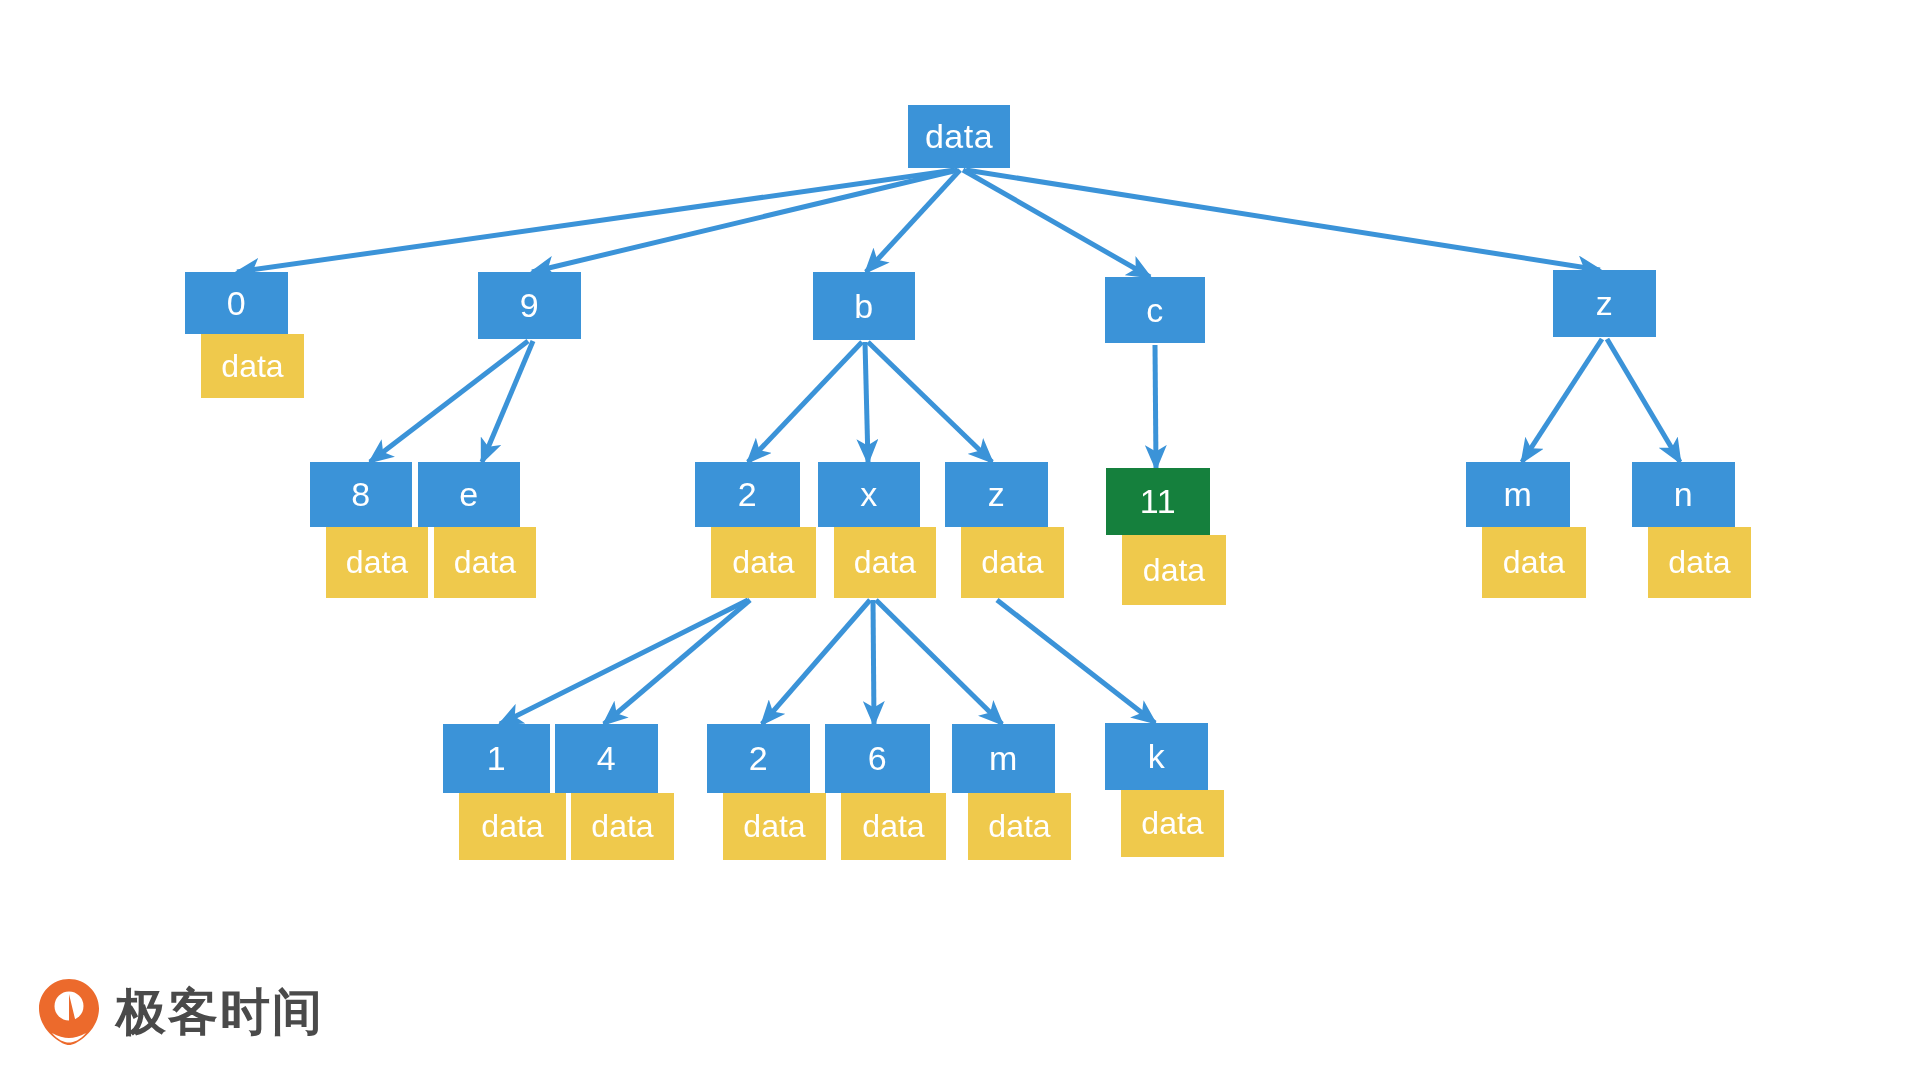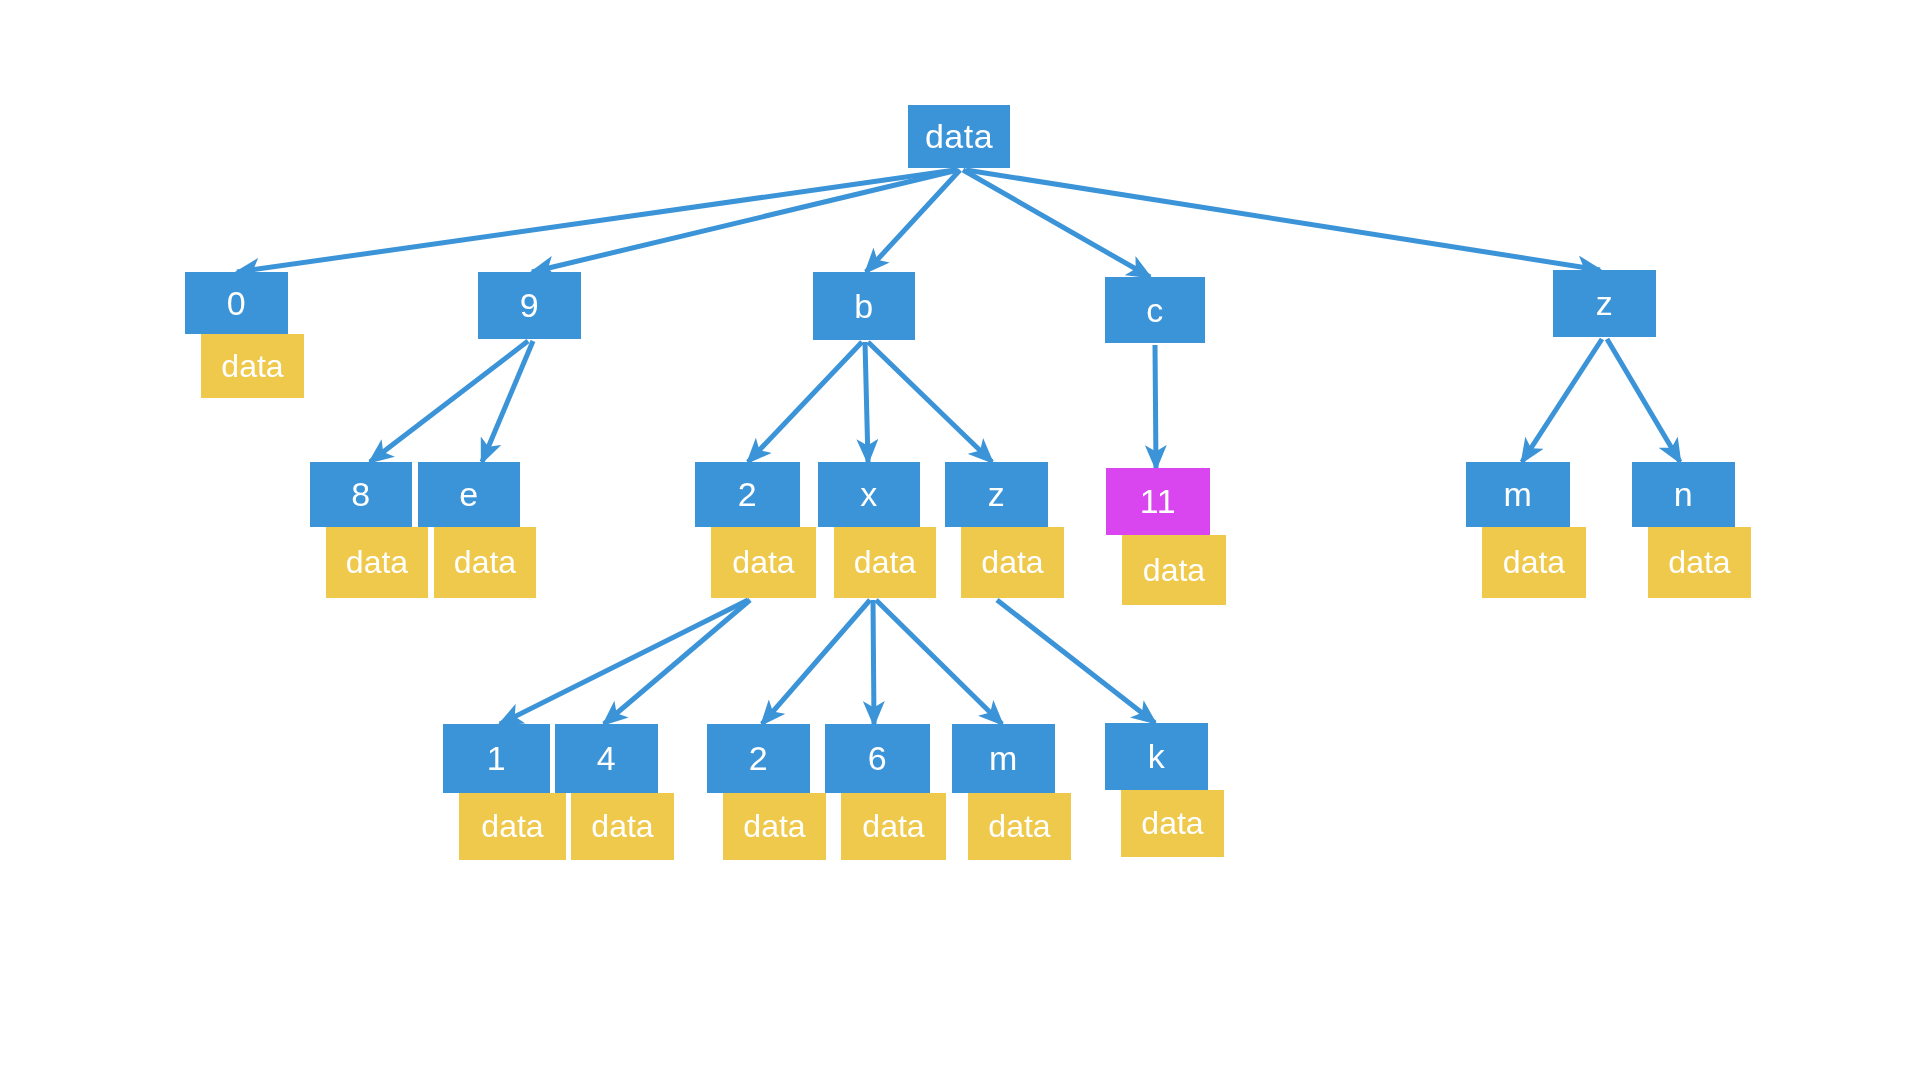--- a/index.html
+++ b/index.html
@@ -145,21 +145,21 @@
       </div>
       <div class="node" style="left: 818px; top: 462px; width: 102px; height: 136px;">
         <div class="node-key" style="width: 102px; height: 65px; background: rgb(59, 147, 216); color: rgb(255, 255, 255); font-size: 34px;">x</div>
         <div class="node-data" style="top: 65px; width: 102px; height: 71px; background: rgb(239, 201, 76); color: rgb(255, 255, 255); font-size: 32px;">data</div>
       </div>
       <div class="node" style="left: 945px; top: 462px; width: 103px; height: 136px;">
         <div class="node-key" style="width: 103px; height: 65px; background: rgb(59, 147, 216); color: rgb(255, 255, 255); font-size: 34px;">z</div>
         <div class="node-data" style="top: 65px; width: 103px; height: 71px; background: rgb(239, 201, 76); color: rgb(255, 255, 255); font-size: 32px;">data</div>
       </div>
       <div class="node" style="left: 1106px; top: 468px; width: 104px; height: 137px;">
-        <div class="node-key" style="width: 104px; height: 67px; background: #d946ef; color: rgb(255, 255, 255); font-size: 34px; text-align: right;">11</div>
+        <div class="node-key" style="width: 104px; height: 67px; background: #15803d; color: rgb(255, 255, 255); font-size: 34px; text-align: right;">11</div>
         <div class="node-data" style="top: 67px; width: 104px; height: 70px; background: rgb(239, 201, 76); color: rgb(255, 255, 255); font-size: 32px;">data</div>
       </div>
       <div class="node" style="left: 1466px; top: 462px; width: 104px; height: 136px;">
         <div class="node-key" style="width: 104px; height: 65px; background: rgb(59, 147, 216); color: rgb(255, 255, 255); font-size: 34px;">m</div>
         <div class="node-data" style="top: 65px; width: 104px; height: 71px; background: rgb(239, 201, 76); color: rgb(255, 255, 255); font-size: 32px;">data</div>
       </div>
       <div class="node" style="left: 1632px; top: 462px; width: 103px; height: 136px;">
         <div class="node-key" style="width: 103px; height: 65px; background: rgb(59, 147, 216); color: rgb(255, 255, 255); font-size: 34px;">n</div>
         <div class="node-data" style="top: 65px; width: 103px; height: 71px; background: rgb(239, 201, 76); color: rgb(255, 255, 255); font-size: 32px;">data</div>
       </div>
@@ -182,14 +182,25 @@
       <div class="node" style="left: 952px; top: 724px; width: 103px; height: 136px;">
         <div class="node-key" style="width: 103px; height: 69px; background: rgb(59, 147, 216); color: rgb(255, 255, 255); font-size: 34px;">m</div>
         <div class="node-data" style="top: 69px; width: 103px; height: 67px; background: rgb(239, 201, 76); color: rgb(255, 255, 255); font-size: 32px;">data</div>
       </div>
       <div class="node" style="left: 1105px; top: 723px; width: 103px; height: 134px;">
         <div class="node-key" style="width: 103px; height: 67px; background: rgb(59, 147, 216); color: rgb(255, 255, 255); font-size: 34px;">k</div>
         <div class="node-data" style="top: 67px; width: 103px; height: 67px; background: rgb(239, 201, 76); color: rgb(255, 255, 255); font-size: 32px;">data</div>
       </div>
     </div>
 
+  <div id="logo" style="left: 38px; top: 978px;">
+    <div id="logo-mark">
+      <svg width="62" height="68" viewBox="0 0 62 68" xmlns="http://www.w3.org/2000/svg">
+        <path d="M31 1 C14.4 1 1 14.2 1 30.5 C1 42 7.5 52.5 16 59.5 C22 64.5 27.5 67 31 67 C34.5 67 40 64.5 46 59.5 C54.5 52.5 61 42 61 30.5 C61 14.2 47.6 1 31 1 Z" fill="#ec6a2c"></path>
+        <circle cx="31" cy="28" r="14.5" fill="#ffffff"></circle>
+        <path d="M31 16 L31 52 L24 45 L24 58 C24 58 27 60 31 60 C35 60 38 58 38 58 L38 45 Z" fill="#ec6a2c"></path>
+        <path d="M14 55 C20 62 26 64.5 31 64.5 C36 64.5 42 62 48 55 C42 58.5 36 60 31 60 C26 60 20 58.5 14 55 Z" fill="#ffffff"></path>
+      </svg>
+    </div>
+    <div id="logo-text" style="color: rgb(74, 74, 74);">极客时间</div>
+  </div>
 
 </div>
 
 </body></html>

